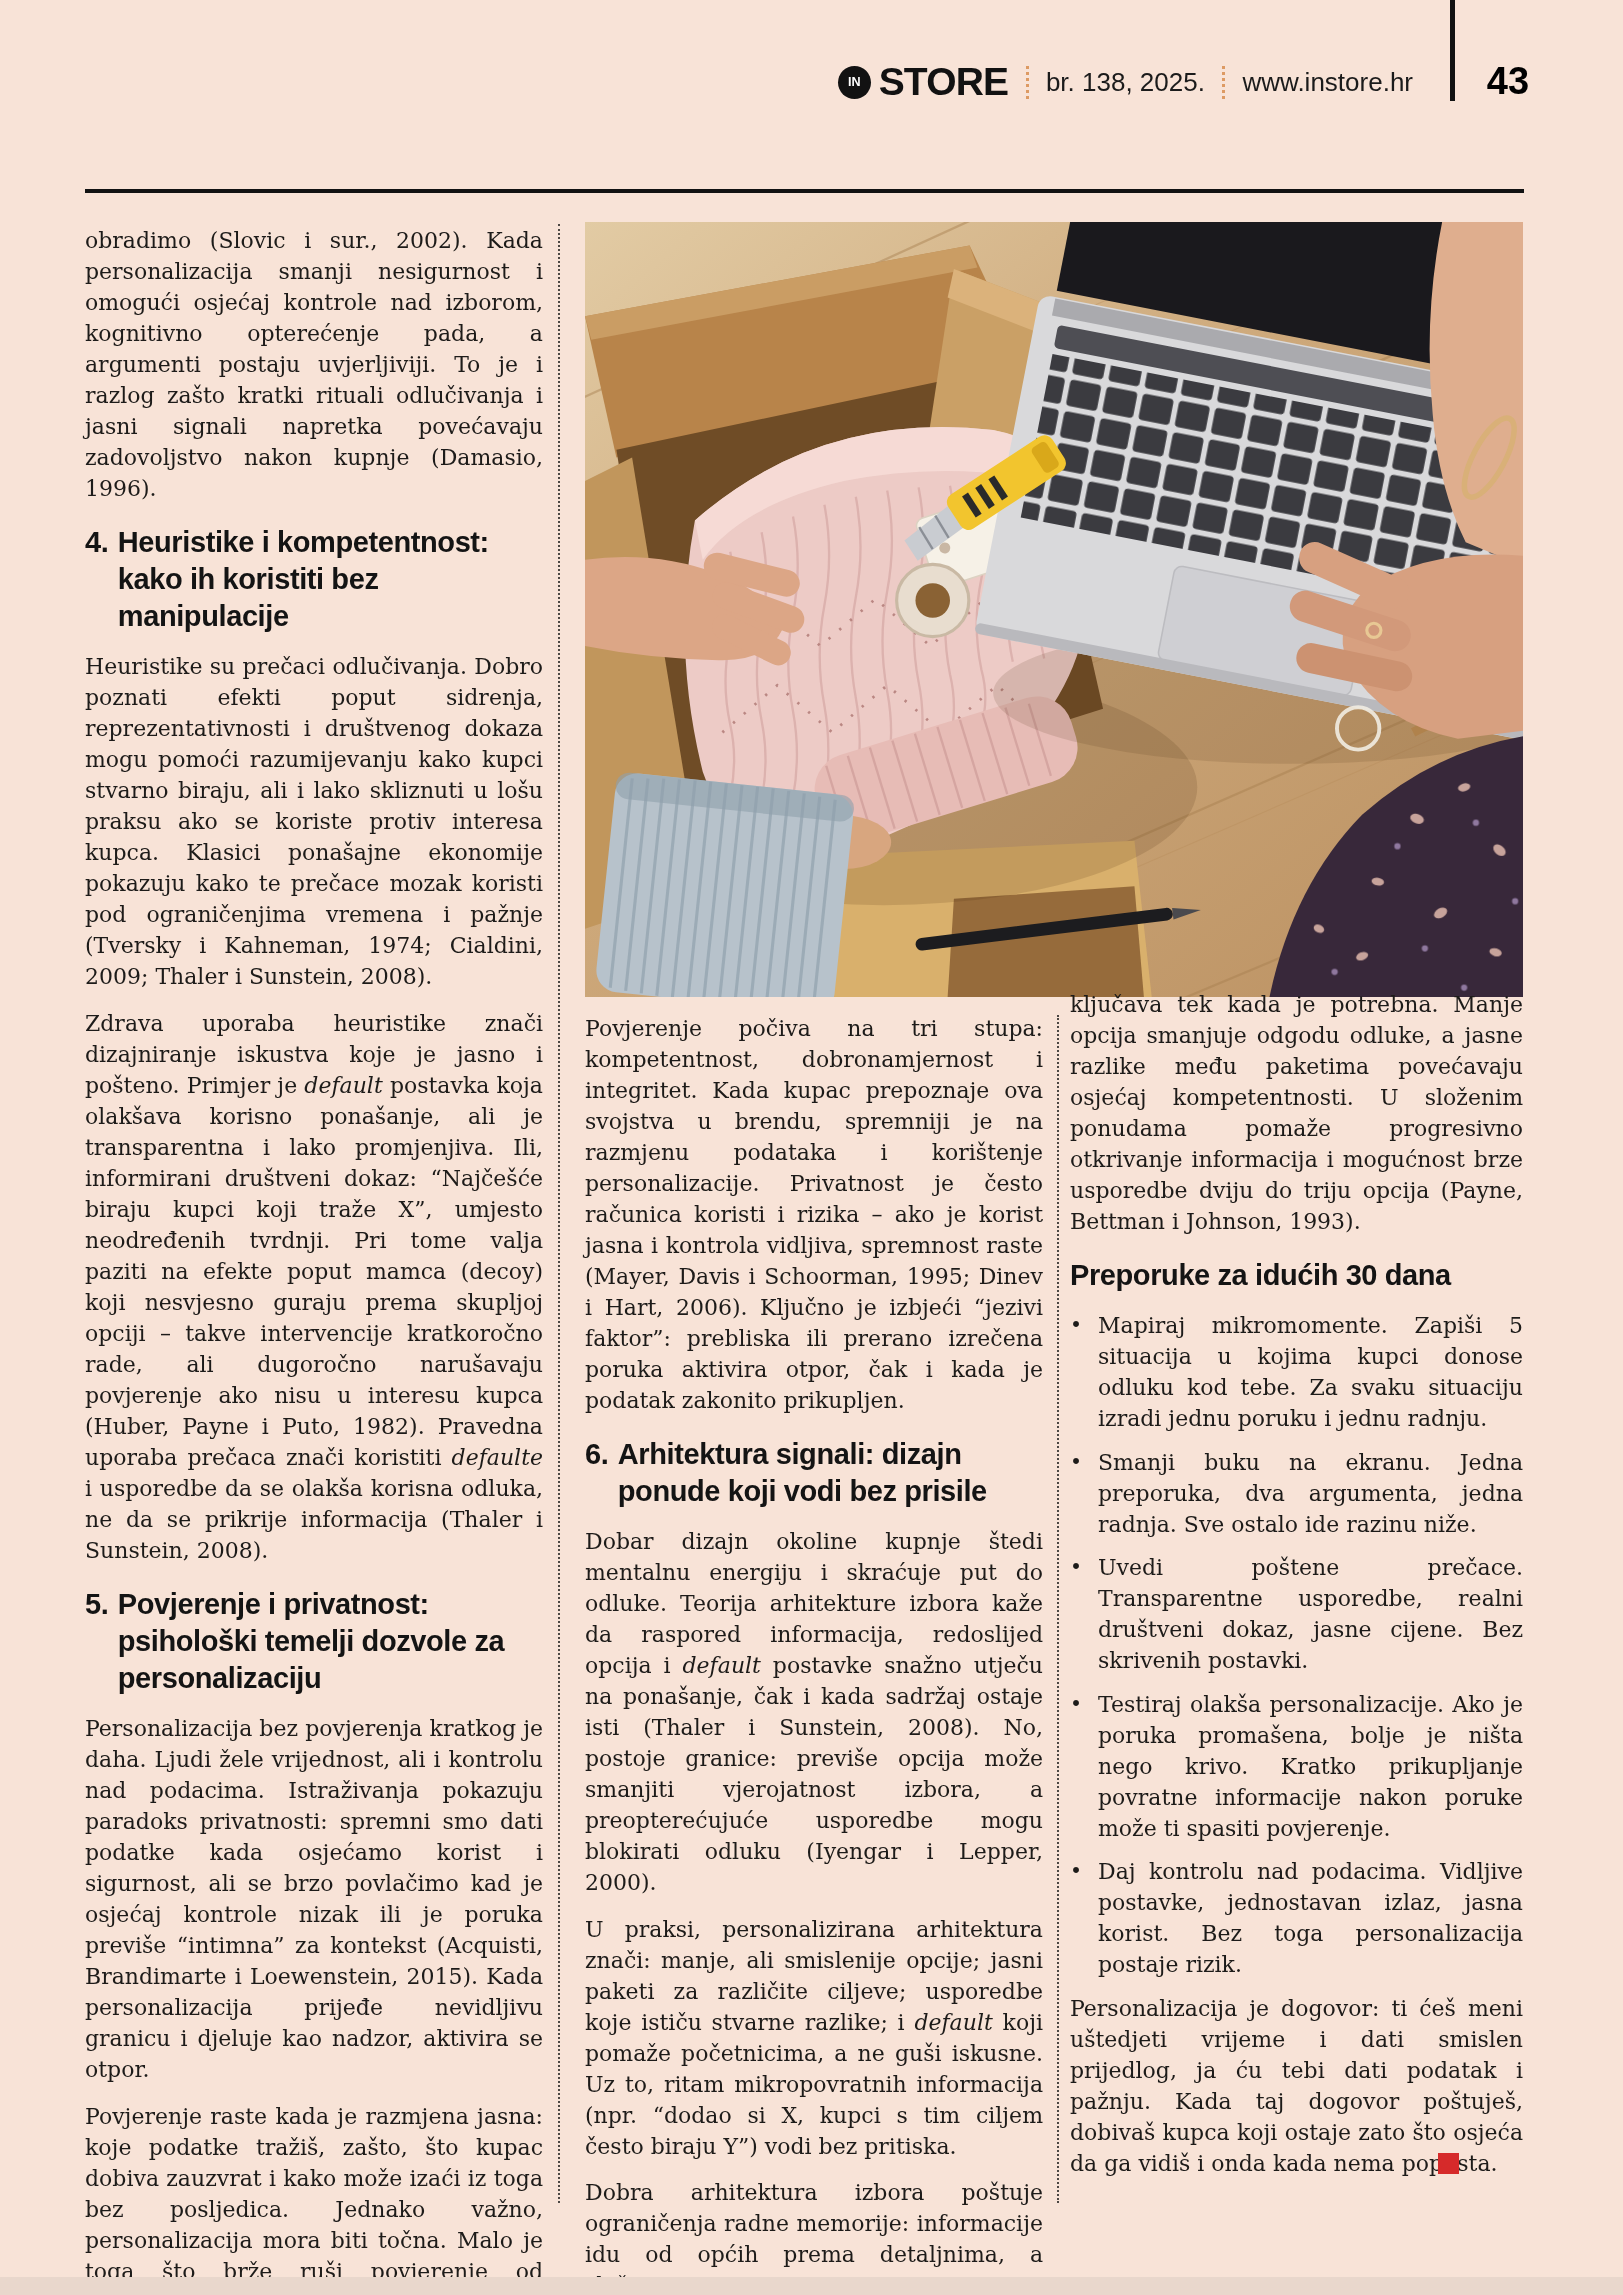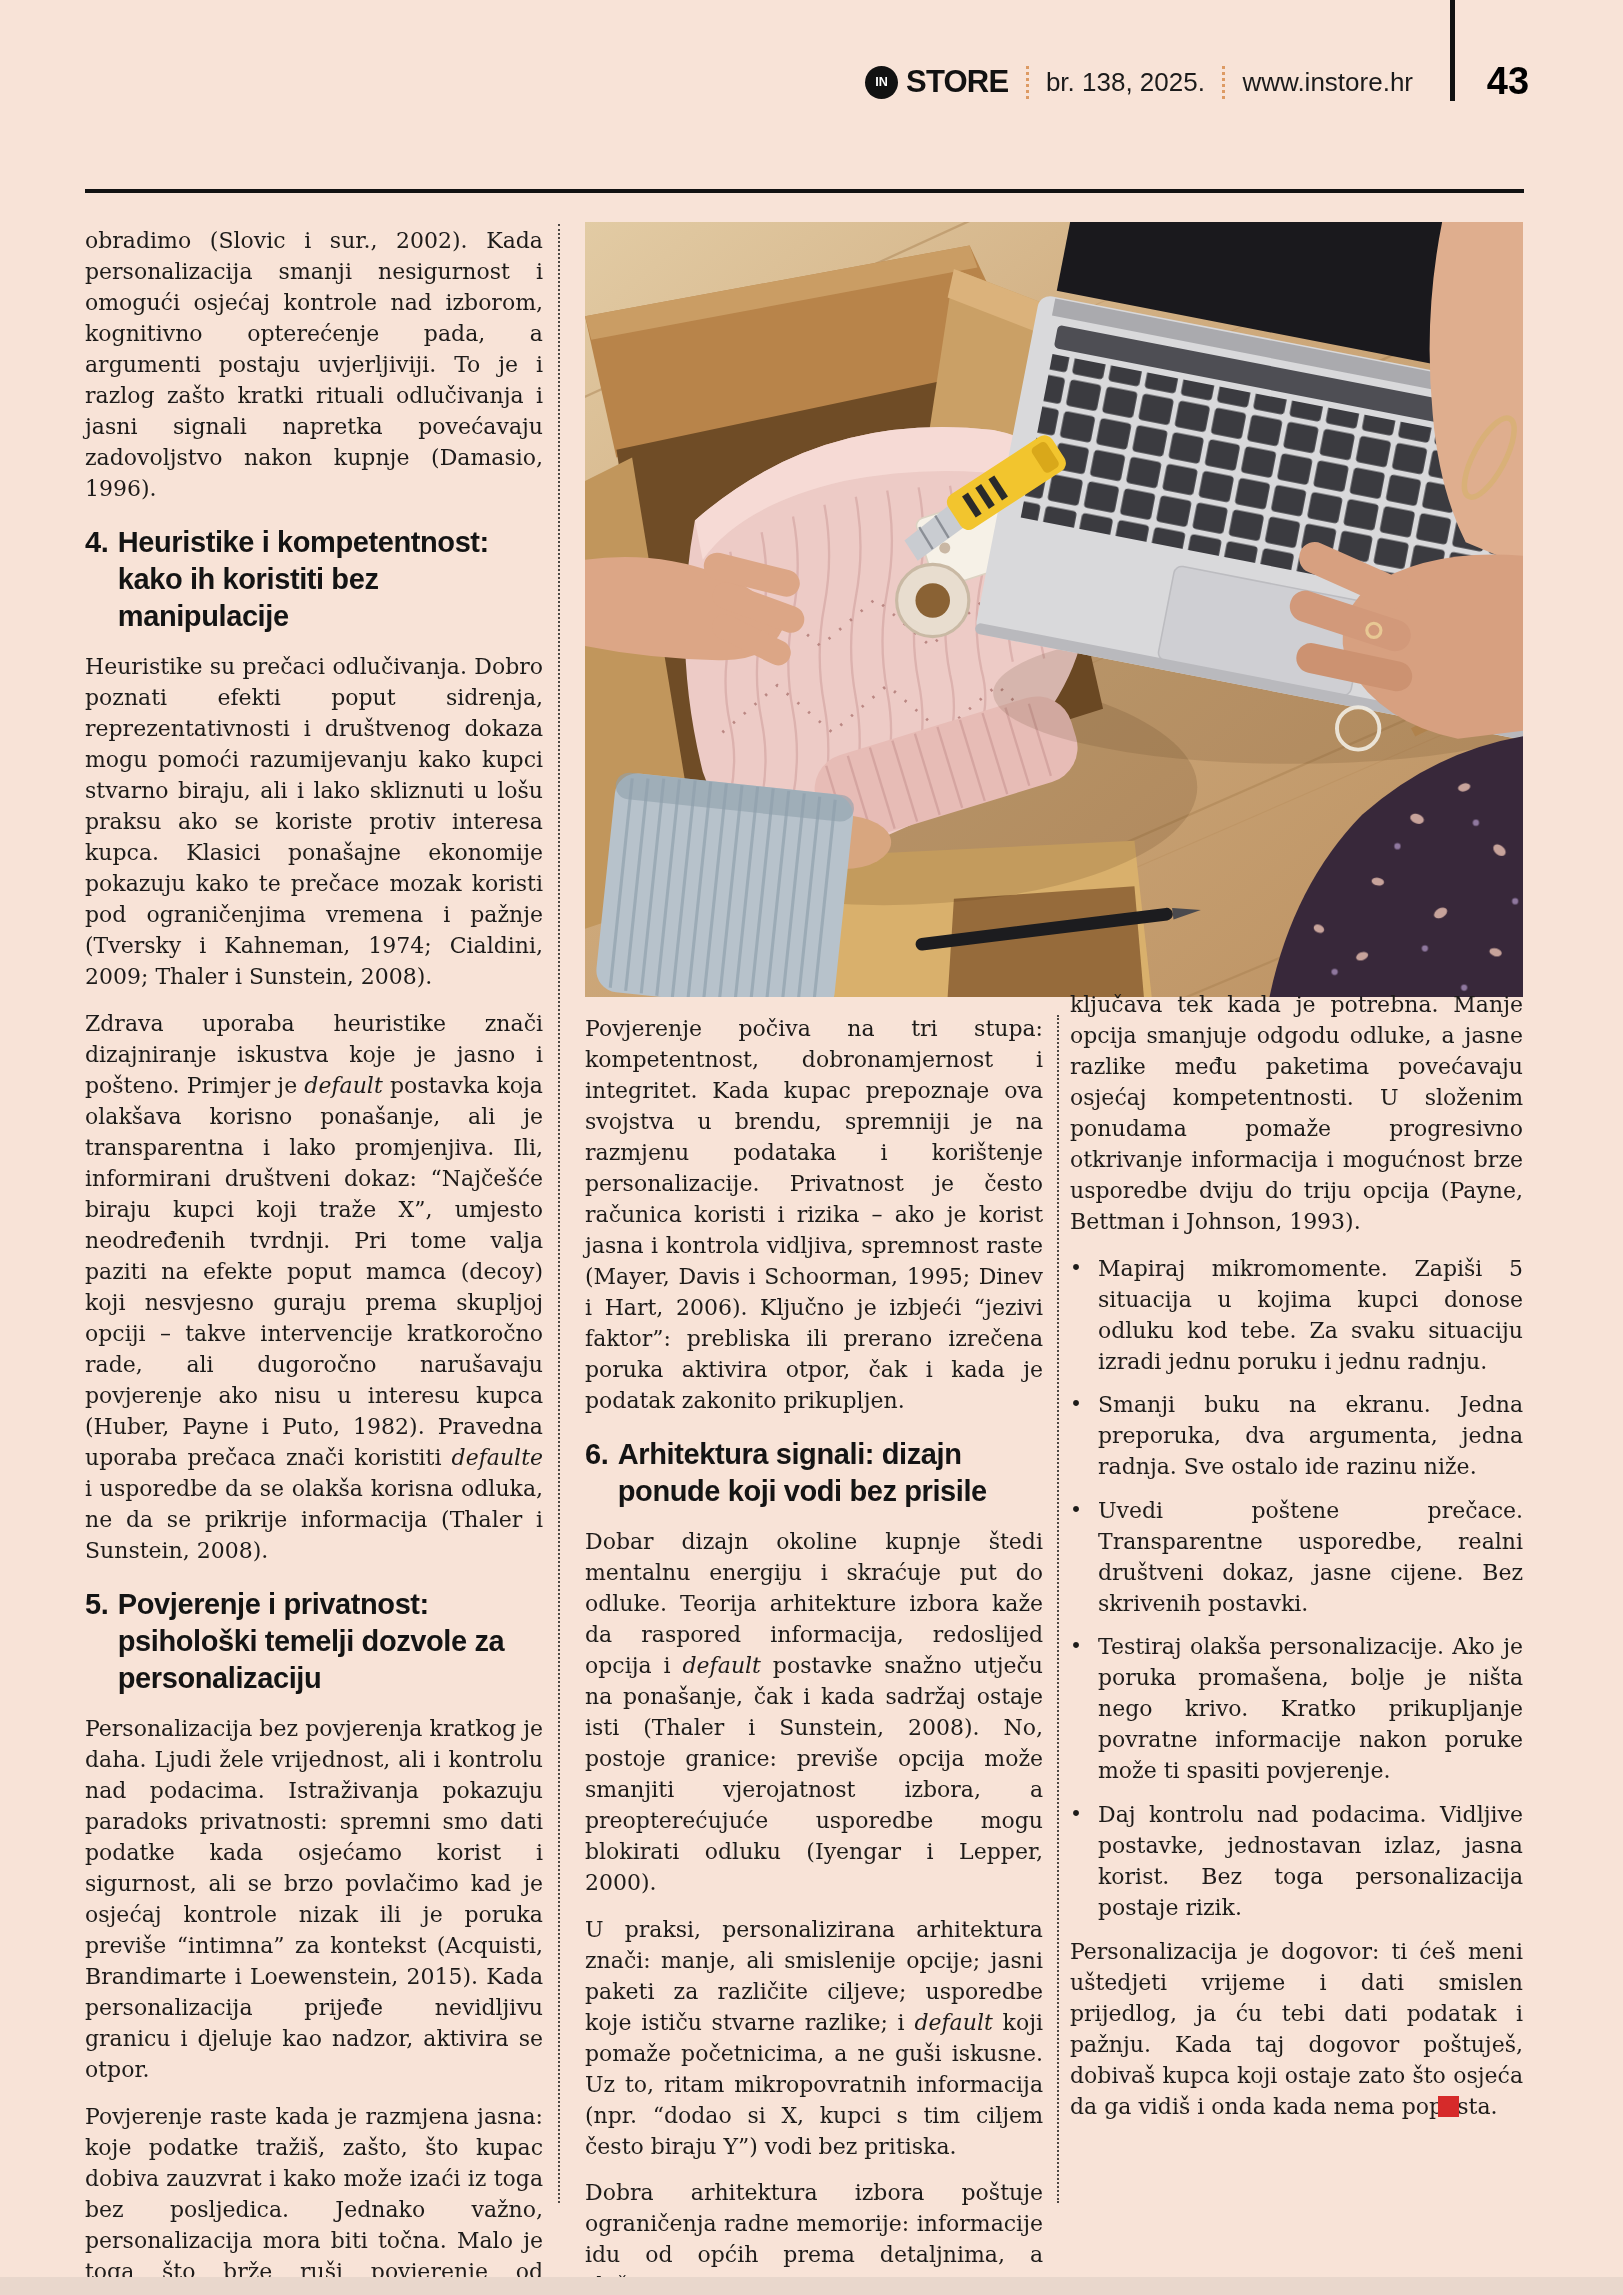--- a/index.html
+++ b/index.html
@@ -18,21 +18,21 @@
     position:absolute; top:57px; right:210px; height:50px;
     display:flex; align-items:center; gap:17.3px;
     font-family:"Liberation Sans", sans-serif; font-size:26px; color:#1b1b1b;
   }
   .logo{display:flex; align-items:center; gap:7.9px;}
   .logo-circle{
     width:33px;height:33px;border-radius:50%;background:#121212;color:#fff;
     display:flex;align-items:center;justify-content:center;
     font-weight:700;font-size:12.6px;letter-spacing:0;
   }
-  .logo-word{font-weight:700;font-size:31px;letter-spacing:-0.8px;color:#121212;}
+  .logo-word{font-weight:700;font-size:39px;letter-spacing:-0.8px;color:#121212;}
   .vdots{width:0;height:33px;border-left:3.1px dotted var(--orange);}
   .pagenum-bar{position:absolute;left:1450px;top:0;width:4.7px;height:101px;background:var(--rule);}
   .pagenum{
     position:absolute;left:1453px;top:60px;width:110px;text-align:center;
     font-family:"Liberation Sans", sans-serif;font-weight:700;font-size:38px;color:#000000;
   }
   .rule{position:absolute;left:85px;top:189px;width:1439px;height:3.9px;background:var(--rule);}
   
   .photo{position:absolute;left:585px;top:222px;width:938px;height:775px;overflow:hidden;background:#cda87a;}
   .photo svg{display:block;}
@@ -305,20 +305,23 @@
       <span class="num">6.</span>
       <span class="txt">Arhitektura signali: dizajn ponude koji vodi bez prisile</span>
     </div>
     <p><span>Dobar dizajn okoline kupnje štedi mentalnu energiju i skraćuje put do odluke. Teorija arhitekture izbora kaže da raspored informacija, redoslijed opcija i </span><span class="it">default</span><span> postavke snažno utječu na ponašanje, čak i kada sadržaj ostaje isti (Thaler i Sunstein, 2008). No, postoje granice: previše opcija može smanjiti vjerojatnost izbora, a preopterećujuće usporedbe mogu blokirati odluku (Iyengar i Lepper, 2000).</span></p>
     <p><span>U praksi, personalizirana arhitektura znači: manje, ali smislenije opcije; jasni paketi za različite ciljeve; usporedbe koje ističu stvarne razlike; i </span><span class="it">default</span><span> koji pomaže početnicima, a ne guši iskusne. Uz to, ritam mikropovratnih informacija (npr. “dodao si X, kupci s tim ciljem često biraju Y”) vodi bez pritiska.</span></p>
     <p>Dobra arhitektura izbora poštuje ograničenja radne memorije: informacije idu od općih prema detaljnima, a složenost se ot-</p>
   </section>
 
   <section class="col col3">
     <p>ključava tek kada je potrebna. Manje opcija smanjuje odgodu odluke, a jasne razlike među paketima povećavaju osjećaj kompetentnosti. U složenim ponudama pomaže progresivno otkrivanje informacija i mogućnost brze usporedbe dviju do triju opcija (Payne, Bettman i Johnson, 1993).</p>
+    <div class="heading">
+      <span class="txt">Preporuke za idućih 30 dana</span>
+    </div>
 
     <div class="rec-item">
       <span class="bullet">•</span>
       <span class="li-body"><span class="bd">Mapiraj mikromomente.</span><span> Zapiši 5 situacija u kojima kupci donose odluku kod tebe. Za svaku situaciju izradi jednu poruku i jednu radnju.</span></span>
     </div>
     <div class="rec-item">
       <span class="bullet">•</span>
       <span class="li-body"><span class="bd">Smanji buku na ekranu.</span><span> Jedna preporuka, dva argumenta, jedna radnja. Sve ostalo ide razinu niže.</span></span>
     </div>
     <div class="rec-item">

